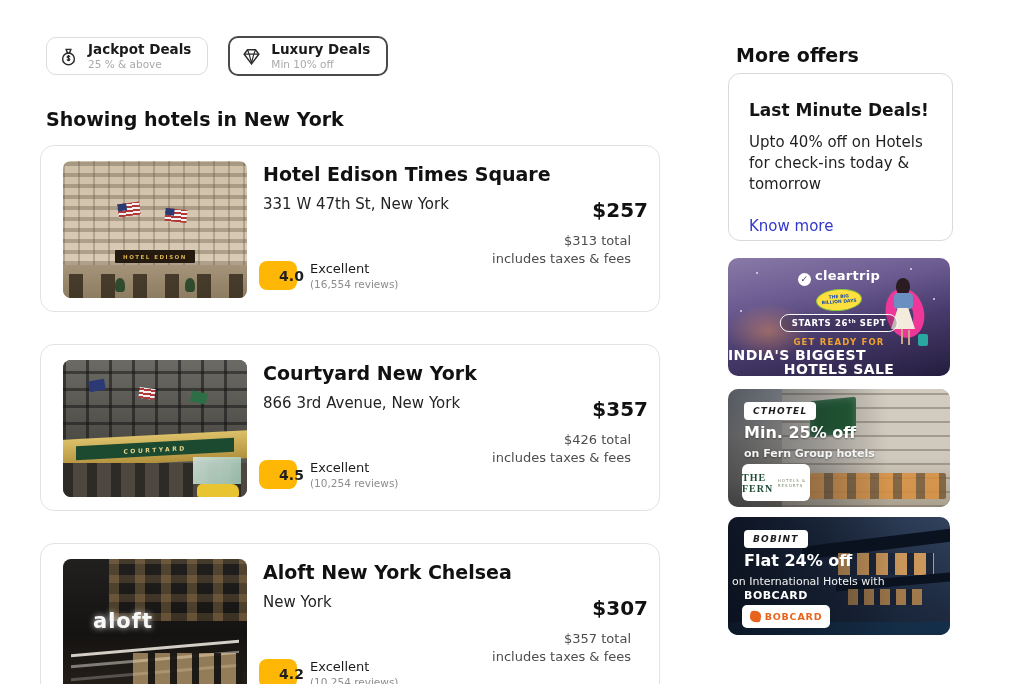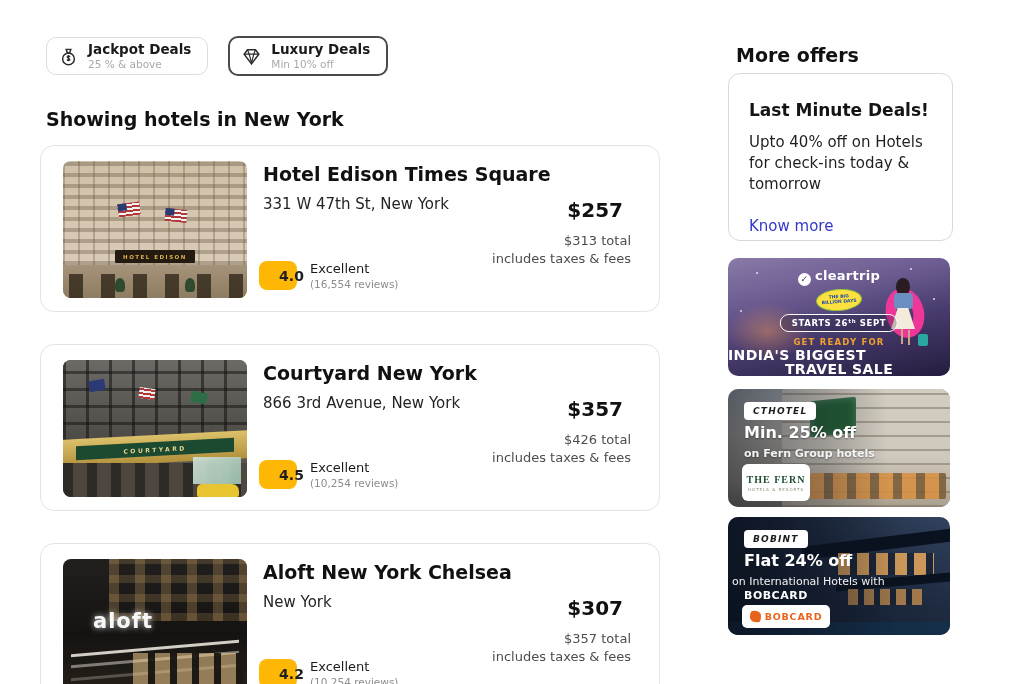--- a/index.html
+++ b/index.html
@@ -19,21 +19,21 @@
   .results-heading { position:absolute; left:46px; top:108px; font-size:19px; font-weight:700; color:#111; }
 
   
   .cards { position:absolute; left:40px; top:145px; width:620px; display:flex; flex-direction:column; gap:32px; }
   .hotel-card { position:relative; width:620px; height:167px; background:#fff;
                 border:1px solid #e3e3e3; border-radius:14px; cursor:pointer; }
   .hotel-img { position:absolute; left:22px; top:15px; width:184px; height:137px;
                border-radius:8px; overflow:hidden; }
   .hotel-name { position:absolute; left:222px; top:17px; font-size:19px; font-weight:700; color:#111; }
   .hotel-addr { position:absolute; left:222px; top:49px; font-size:15px; color:#242424; }
-  .price { position:absolute; right:36px; top:52px; font-size:20px; font-weight:700; color:#111; }
+  .price { position:absolute; right:11px; top:52px; font-size:20px; font-weight:700; color:#111; }
   .price-total { position:absolute; right:28px; top:87px; font-size:13px; color:#4d4d4d; }
   .price-taxes { position:absolute; right:28px; top:105px; font-size:13px; color:#4d4d4d; }
   .rating-row { position:absolute; left:218px; top:115px; display:flex; align-items:center; gap:13px; }
   .rating-badge { width:38px; height:29px; background:#ffb705; border-radius:8px; display:flex;
                   align-items:center; justify-content:center; font-size:14px; font-weight:700; color:#1f1f1f;padding-left:27px; }
   .rating-label { font-size:13px; color:#1a1a1a; }
   .rating-count { font-size:10.5px; color:#8d8d8d; margin-top:2px; }
 
   
   .art { position:absolute; }
@@ -135,21 +135,21 @@
   .b2-sign { left:82px; top:10px; width:46px; height:36px; background:#1e5c30; border-radius:3px;
     transform:skewY(-6deg); box-shadow:inset 0 0 8px rgba(255,255,255,.25); }
   .b2-arcade { right:4px; bottom:8px; width:136px; height:26px; border-radius:2px; opacity:.85;
     background:repeating-linear-gradient(90deg,#d98f3e 0 14px, #7a5a34 14px 23px); }
   .b2-overlay { inset:0; background:linear-gradient(90deg, rgba(33,38,50,.62) 0%, rgba(33,38,50,.28) 45%, rgba(33,38,50,0) 72%); }
   .offer-badge { position:absolute; left:16px; top:13px; background:#fff; color:#1c1c1c; font-size:9px;
     font-weight:800; letter-spacing:1.2px; padding:4px 9px; border-radius:4px;font-style:italic; }
   .b2-title { left:16px; top:34px; color:#fff; font-size:16px; font-weight:800; text-shadow:0 1px 2px rgba(0,0,0,.4); }
   .b2-sub { left:16px; top:58px; color:#f4f4f4; font-size:11px; font-weight:600; text-shadow:0 1px 2px rgba(0,0,0,.4); }
   .b2-logo { left:14px; top:75px; width:68px; height:37px; background:#fff; border-radius:6px;
-    display:flex; flex-direction:column; align-items:center; justify-content:center; gap:2px; }
+    display:flex; flex-direction:row; align-items:center; justify-content:center; gap:2px; }
   .b2-logo-main { font-family:"Liberation Serif","DejaVu Serif",serif; color:#1e4d33; font-size:10px;
     font-weight:700; letter-spacing:1px; }
   .b2-logo-sub { color:#7c8a6d; font-size:4px; letter-spacing:1px; }
 
   .banner-3 { top:517px; background:linear-gradient(208deg,#32425d 0%,#1d2a40 42%,#0f1826 100%); }
   .b3-roof { right:-12px; top:20px; width:160px; height:13px; background:#0a1220; transform:skewY(-7deg); }
   .b3-roof2 { right:-12px; top:60px; width:126px; height:9px; background:#0a1220; transform:skewY(-5deg); }
   .b3-win { right:16px; top:36px; width:96px; height:22px; opacity:.85;
     background:repeating-linear-gradient(90deg,#e8a85c 0 12px,#1b2436 12px 19px); }
   .b3-win2 { right:28px; top:72px; width:74px; height:16px; opacity:.7;
@@ -289,21 +289,21 @@
     <div class="art b1-hair"></div>
     <div class="art b1-jacket"></div>
     <div class="art b1-skirt"></div>
     <div class="art b1-legs"></div>
     <div class="art b1-bag"></div>
     <div class="art b1-logo"><span class="logo-circle">✓</span><span>cleartrip</span></div>
     <div class="art b1-badge">THE BIG BILLION DAYS</div>
     <div class="art b1-pill">STARTS 26ᵗʰ SEPT</div>
     <div class="art b1-kicker">GET READY FOR</div>
     <div class="art b1-line1">INDIA'S BIGGEST</div>
-    <div class="art b1-line2">TRAVEL SALE</div>
+    <div class="art b1-line2">HOTELS SALE</div>
   </div>
 
   <div class="banner banner-2">
     <div class="art b2-bld"></div>
     <div class="art b2-sign"></div>
     <div class="art b2-arcade"></div>
     <div class="art b2-overlay"></div>
     <div class="offer-badge">CTHOTEL</div>
     <div class="art b2-title">Min. 25% off</div>
     <div class="art b2-sub">on Fern Group hotels</div>

